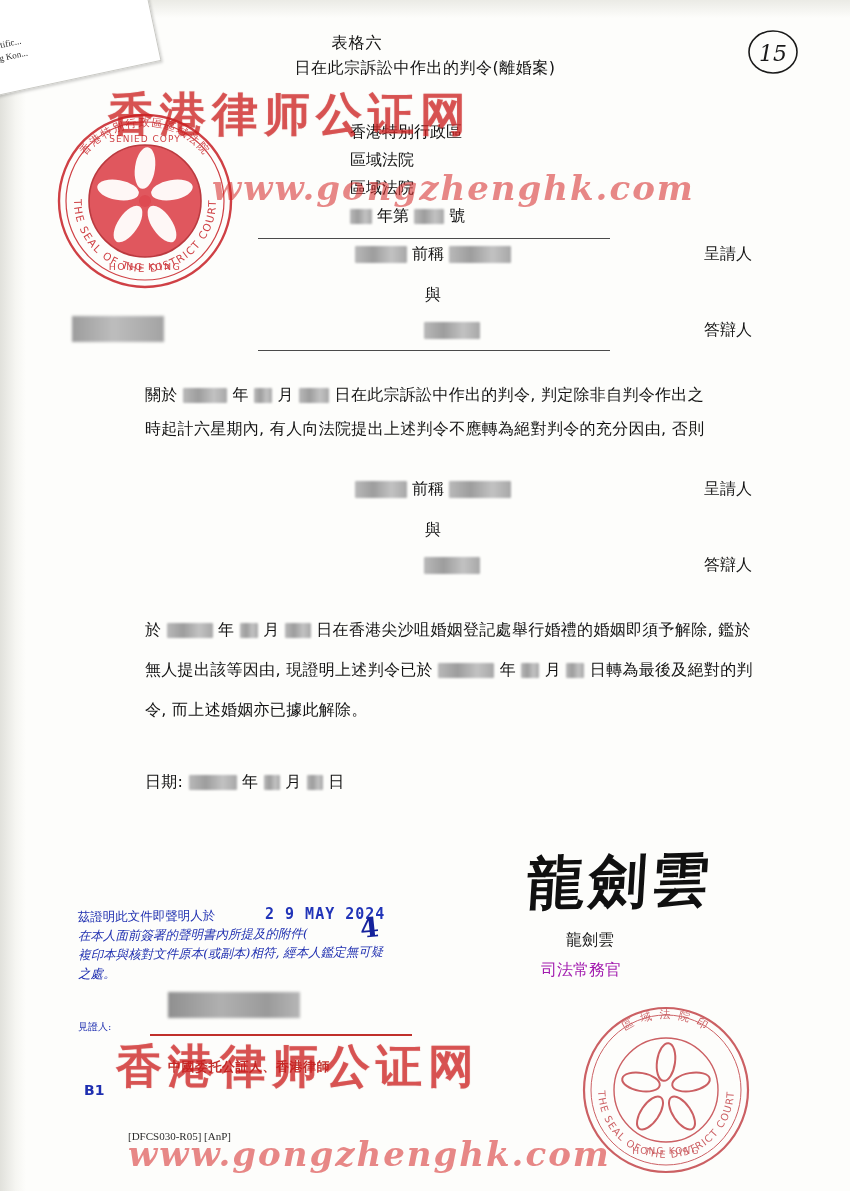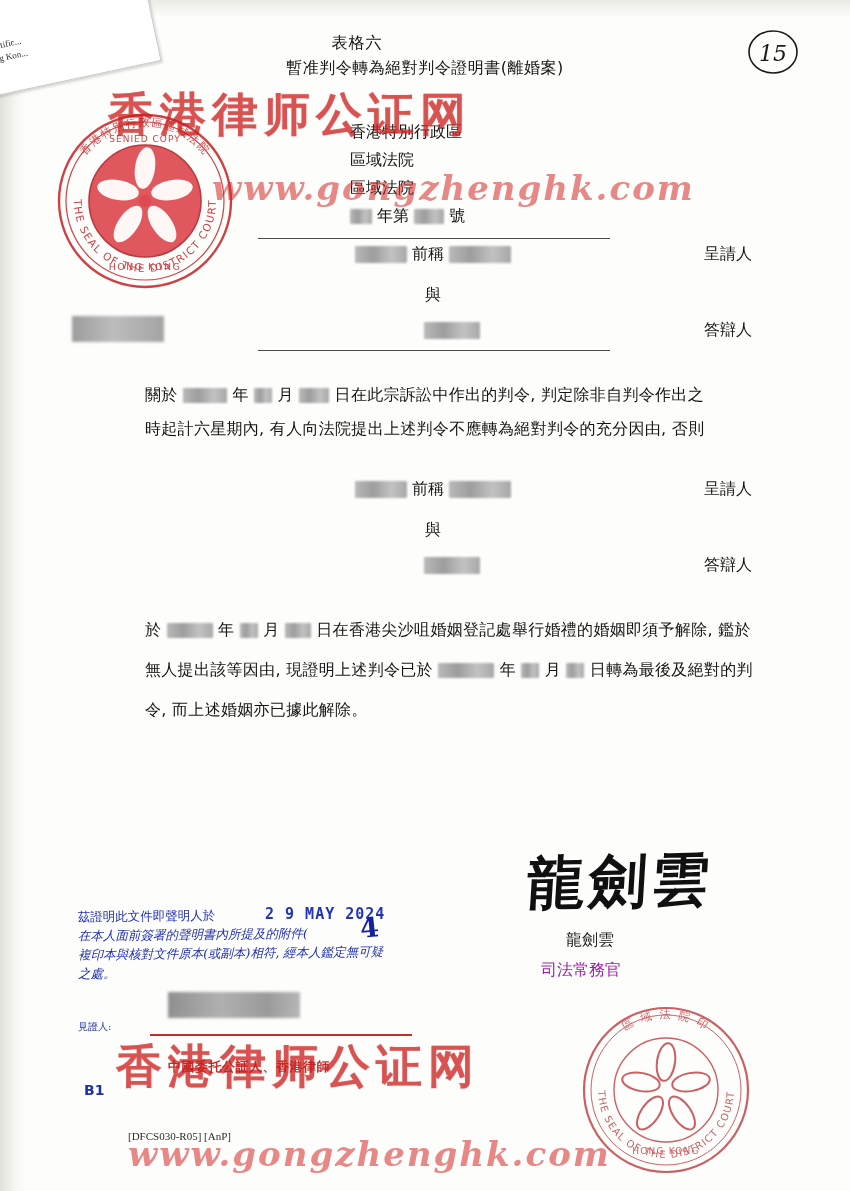--- a/index.html
+++ b/index.html
@@ -315,21 +315,21 @@
   </div>
 
   <div class="page-circle">
     <svg width="54" height="48" viewBox="0 0 54 48">
       <ellipse cx="27" cy="24" rx="24" ry="21" fill="none" stroke="#1a1a1a" stroke-width="1.6"></ellipse>
       <text x="27" y="33" text-anchor="middle" font-family="DejaVu Serif, serif" font-size="22" fill="#1a1a1a" font-style="italic">15</text>
     </svg>
   </div>
 
   <div class="doc-title">表格六</div>
-  <div class="doc-subtitle">暫准判令轉為絕對判令證明書(離婚案)</div>
+  <div class="doc-subtitle">日在此宗訴訟中作出的判令(離婚案)</div>
 
   <div class="court-block">
     <div>香港特別行政區</div>
     <div>區域法院</div>
     <div>區域法院</div>
     <div>
       <span class="redact" style="width:22px"></span>
       <span>年第</span>
       <span class="redact" style="width:30px"></span>
       <span>號</span>
@@ -394,20 +394,29 @@
     <span class="redact" style="width:56px"></span>
     <span>年</span>
     <span class="redact" style="width:18px"></span>
     <span>月</span>
     <span class="redact" style="width:18px"></span>
     <span>日轉為最後及絕對的判</span>
   </div>
 
   <div class="para" style="left:145px; top:693px; width:400px;">令, 而上述婚姻亦已據此解除。</div>
 
+  <div class="para" style="left:145px; top:765px;">
+    <span>日期:</span>
+    <span class="redact" style="width:48px"></span>
+    <span>年</span>
+    <span class="redact" style="width:16px"></span>
+    <span>月</span>
+    <span class="redact" style="width:16px"></span>
+    <span>日</span>
+  </div>
 
   <div class="sig-cn">龍劍雲</div>
   <div class="sig-name">龍劍雲</div>
   <div class="sig-role">司法常務官</div>
 
   <div class="notary">
     <div class="l1">
       <span>茲證明此文件即聲明人於</span>
     </div>
     <div class="l2">

